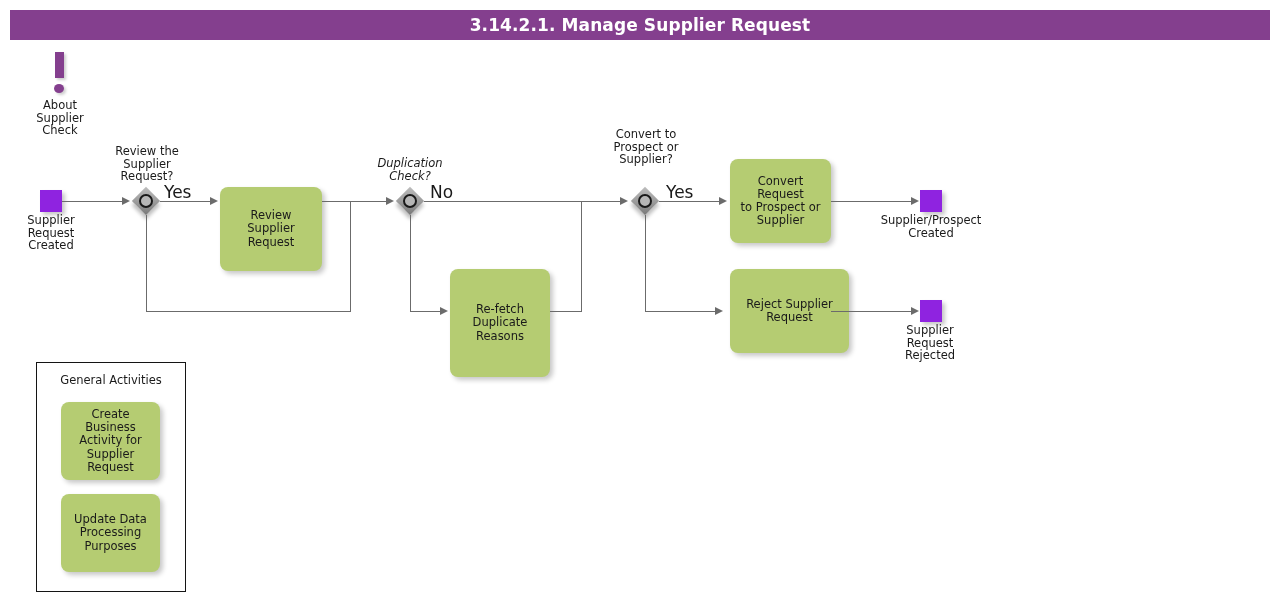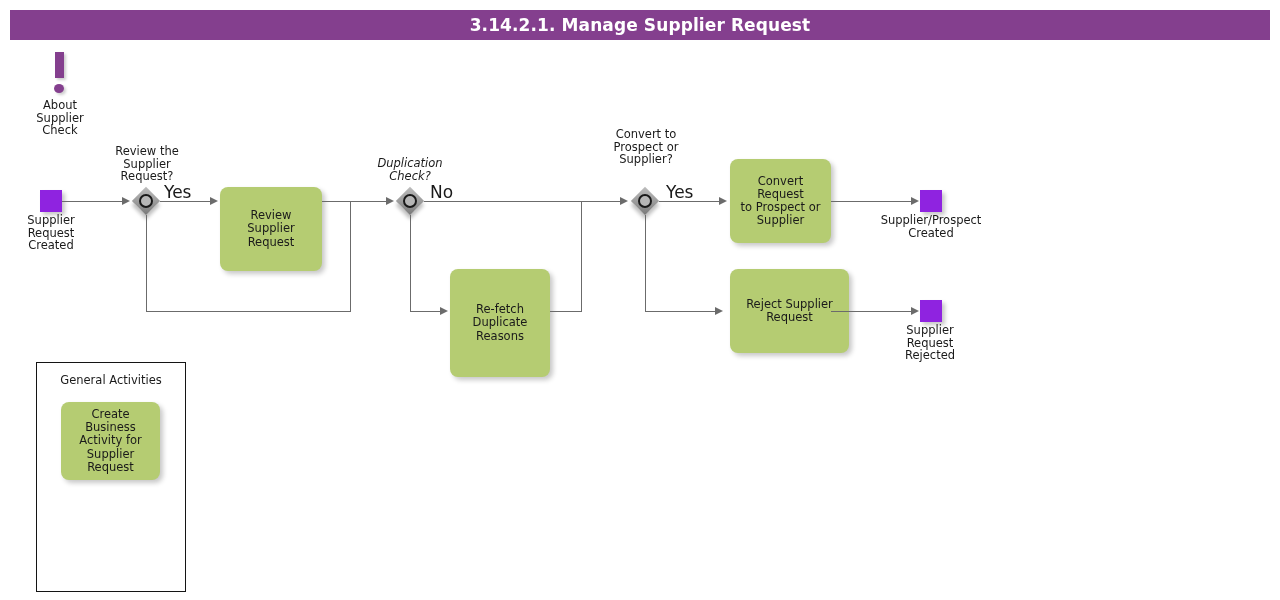--- a/index.html
+++ b/index.html
@@ -268,14 +268,17 @@
 Rejected</div>
 
   <div class="group-box"></div>
   <div class="group-title">General Activities</div>
 
   <div class="task" style="left:61px; top:402px; width:99px; height:78px;">Create Business
 Activity for
 Supplier
 Request</div>
 
+  <div class="task" style="left:61px; top:494px; width:99px; height:78px;">Update Data
+Processing
+Purposes</div>
 
 </div>
 
 </body></html>

